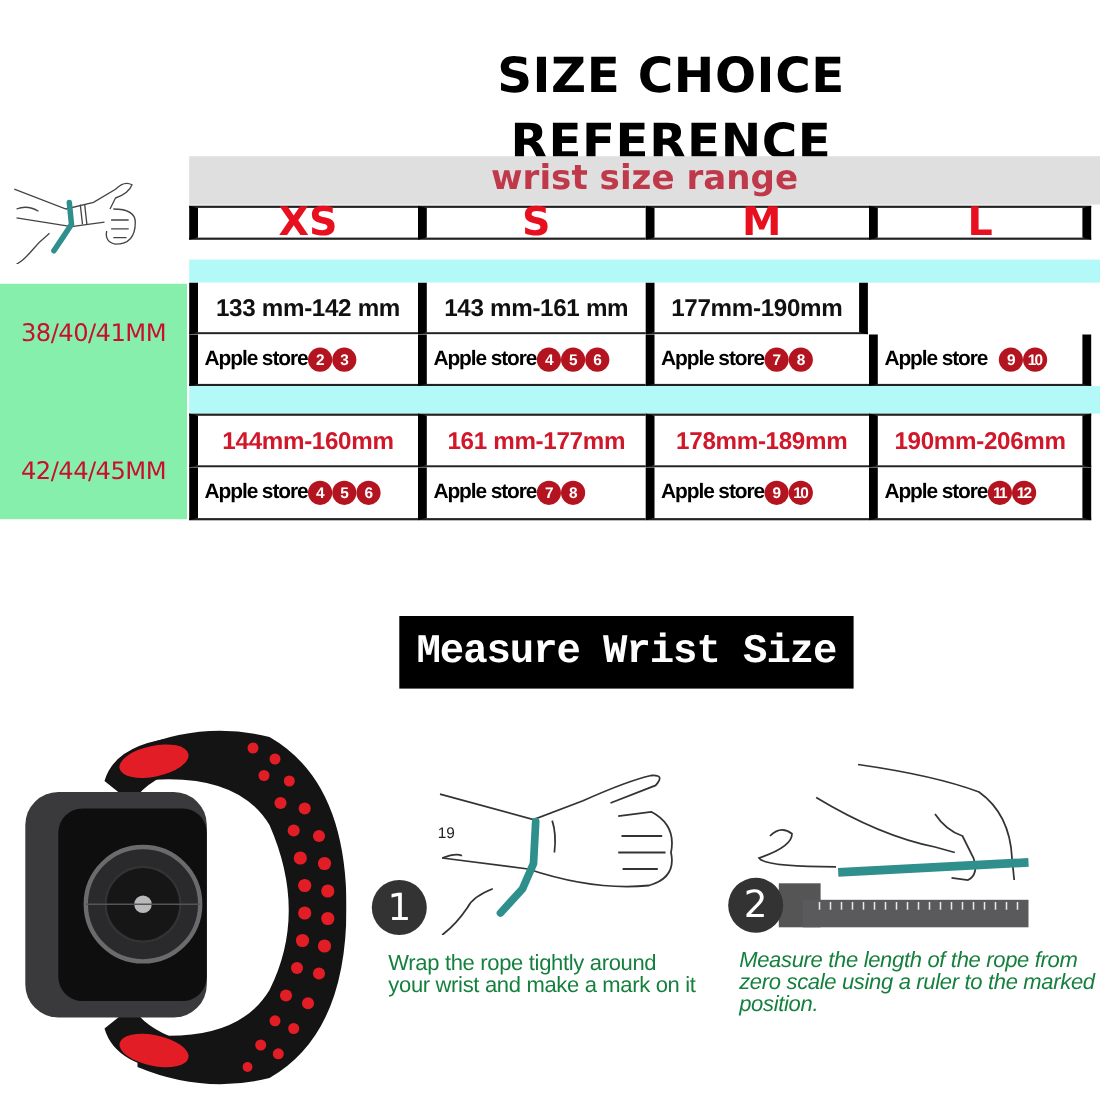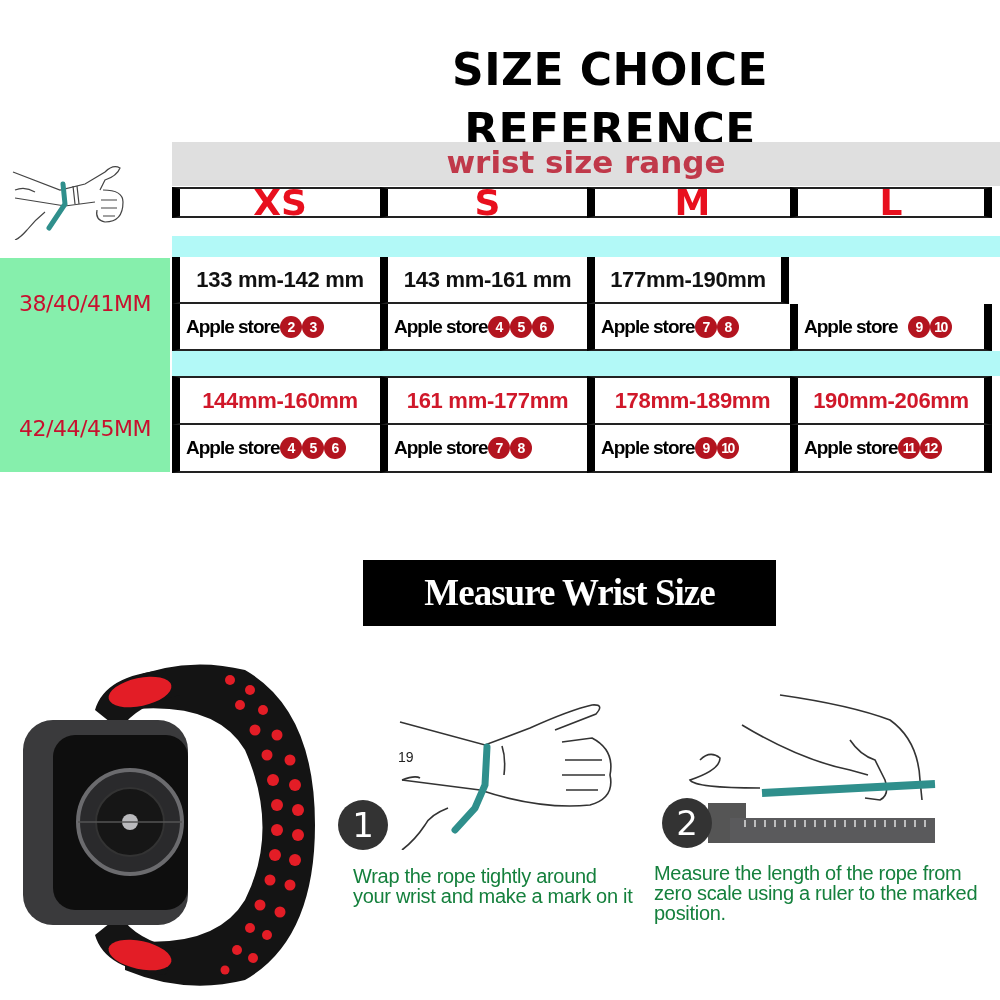--- a/index.html
+++ b/index.html
@@ -44,21 +44,21 @@
     color: #fff; font-size: 14px; font-weight: bold; letter-spacing: -1.5px;
     font-family: "Liberation Sans", sans-serif;
   }
 
   .left-panel { position: absolute; left: 0; top: 258px; width: 170px; height: 214px; background: #86efac; }
   .case-label { position: absolute; left: 0; width: 170px; text-align: center; font-size: 22px; color: #c8102e; font-family: "DejaVu Sans", sans-serif; letter-spacing: -0.5px; }
 
   .measure-box {
     position: absolute; left: 363px; top: 560px; width: 413px; height: 66px; background: #000;
     color: #fff; text-align: center; font-weight: bold; font-size: 37px; line-height: 66px;
-    font-family: Liberation Serif, serif; letter-spacing: -1px;
+    font-family: Liberation Mono, monospace; letter-spacing: -1px;
   }
 
   .watch { position: absolute; left: 15px; top: 650px; width: 300px; height: 345px; }
   .step-illus { position: absolute; }
   .step-caption { position: absolute; font-family: "Liberation Sans", sans-serif; font-size: 20px; line-height: 20px; color: #15803d; letter-spacing: -0.3px; }
   .step-num {
     position: absolute; width: 50px; height: 50px; border-radius: 50%; background: #333;
     color: #fff; font-size: 34px; line-height: 50px; text-align: center; font-family: "DejaVu Sans", sans-serif;
   }
 </style>
@@ -292,16 +292,16 @@
     <line x1="215" y1="140" x2="215" y2="147"></line>
       <line x1="225" y1="140" x2="225" y2="147"></line>
       <line x1="235" y1="140" x2="235" y2="147"></line>
       <line x1="245" y1="140" x2="245" y2="147"></line>
     <line x1="255" y1="140" x2="255" y2="147"></line>
       <line x1="265" y1="140" x2="265" y2="147"></line>
       <line x1="275" y1="140" x2="275" y2="147"></line>
   </g>
 </svg>
 <div class="step-num" style="left:662px;top:798px;">2</div>
-<div class="step-caption" style="left:654px;top:863px;">
+<div class="step-caption" style="left:672px;top:863px;font-style:italic;">
   <div>Measure the length of the rope from</div>
   <div>zero scale using a ruler to the marked position.</div>
 </div>
 
 </body></html>

